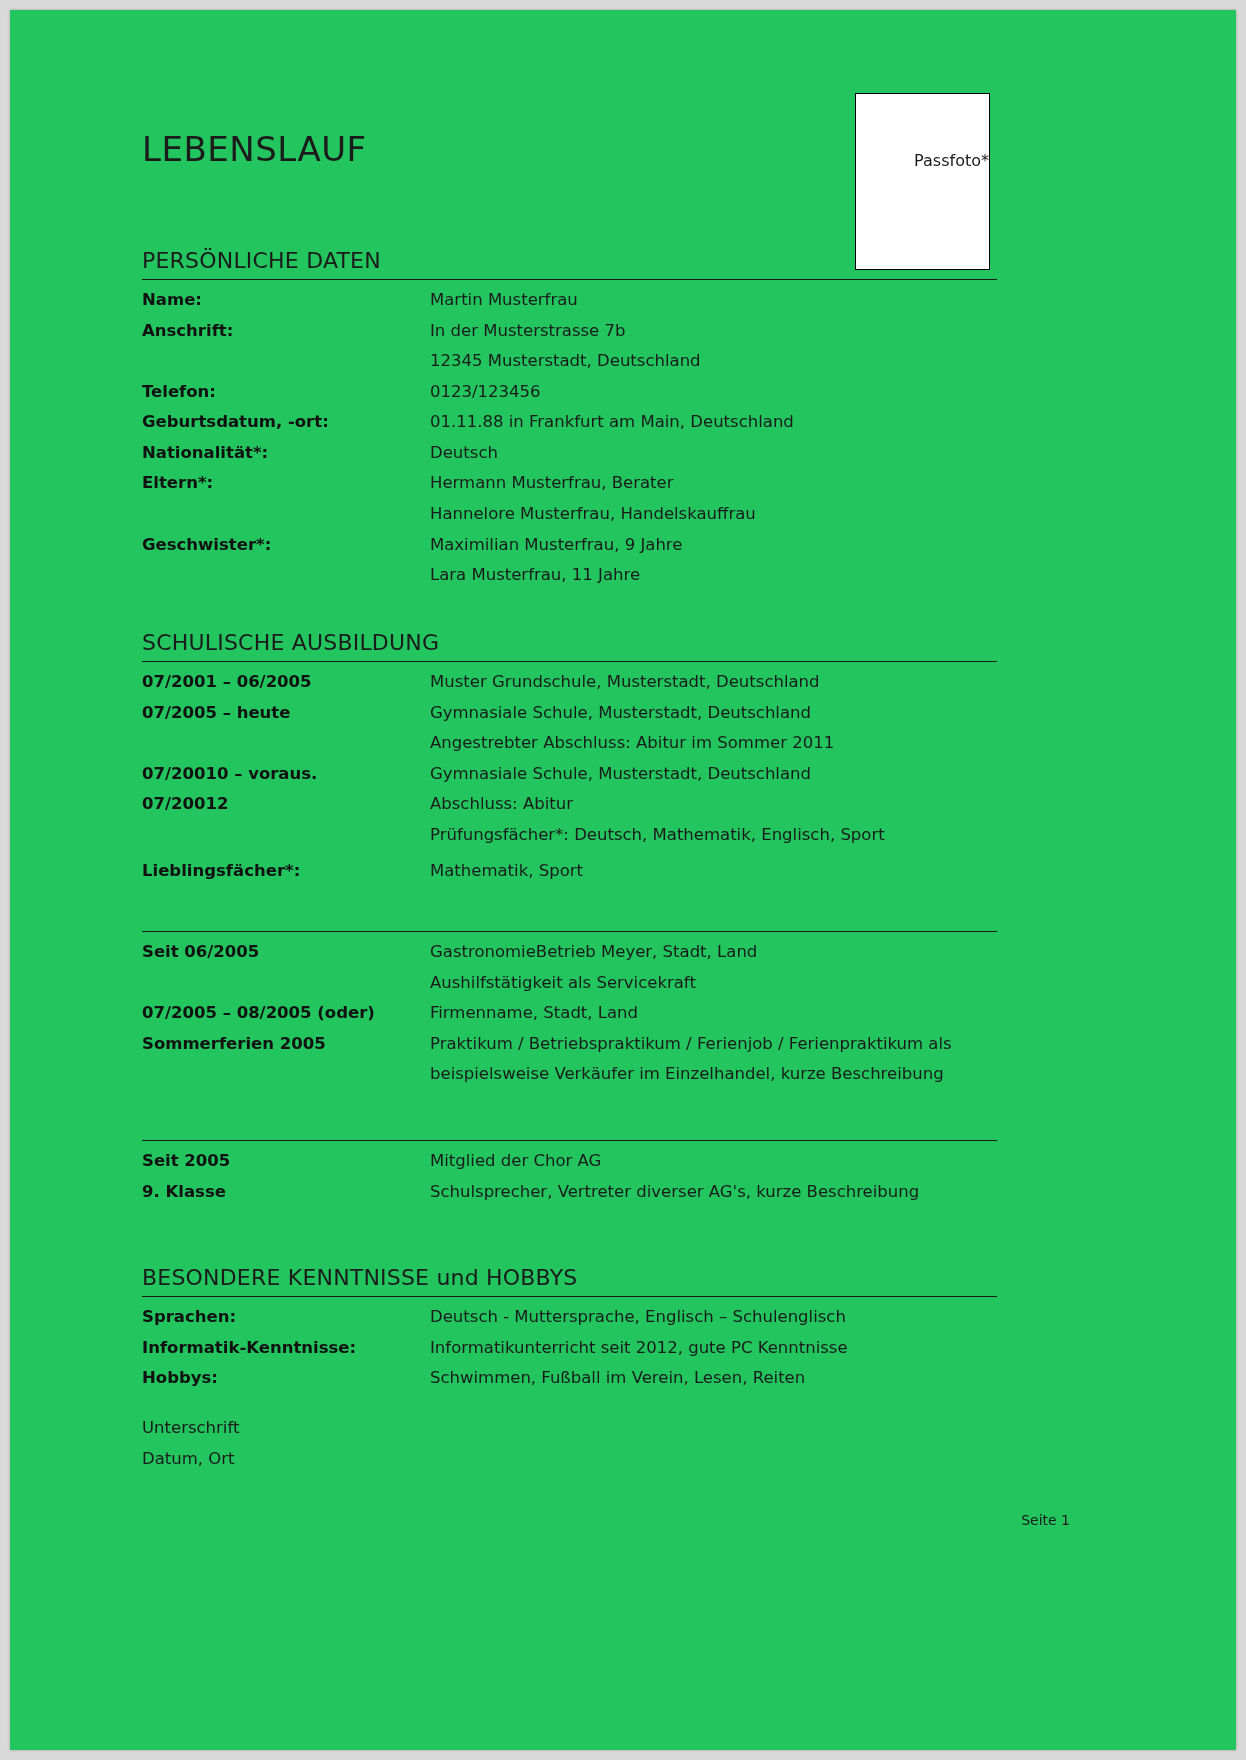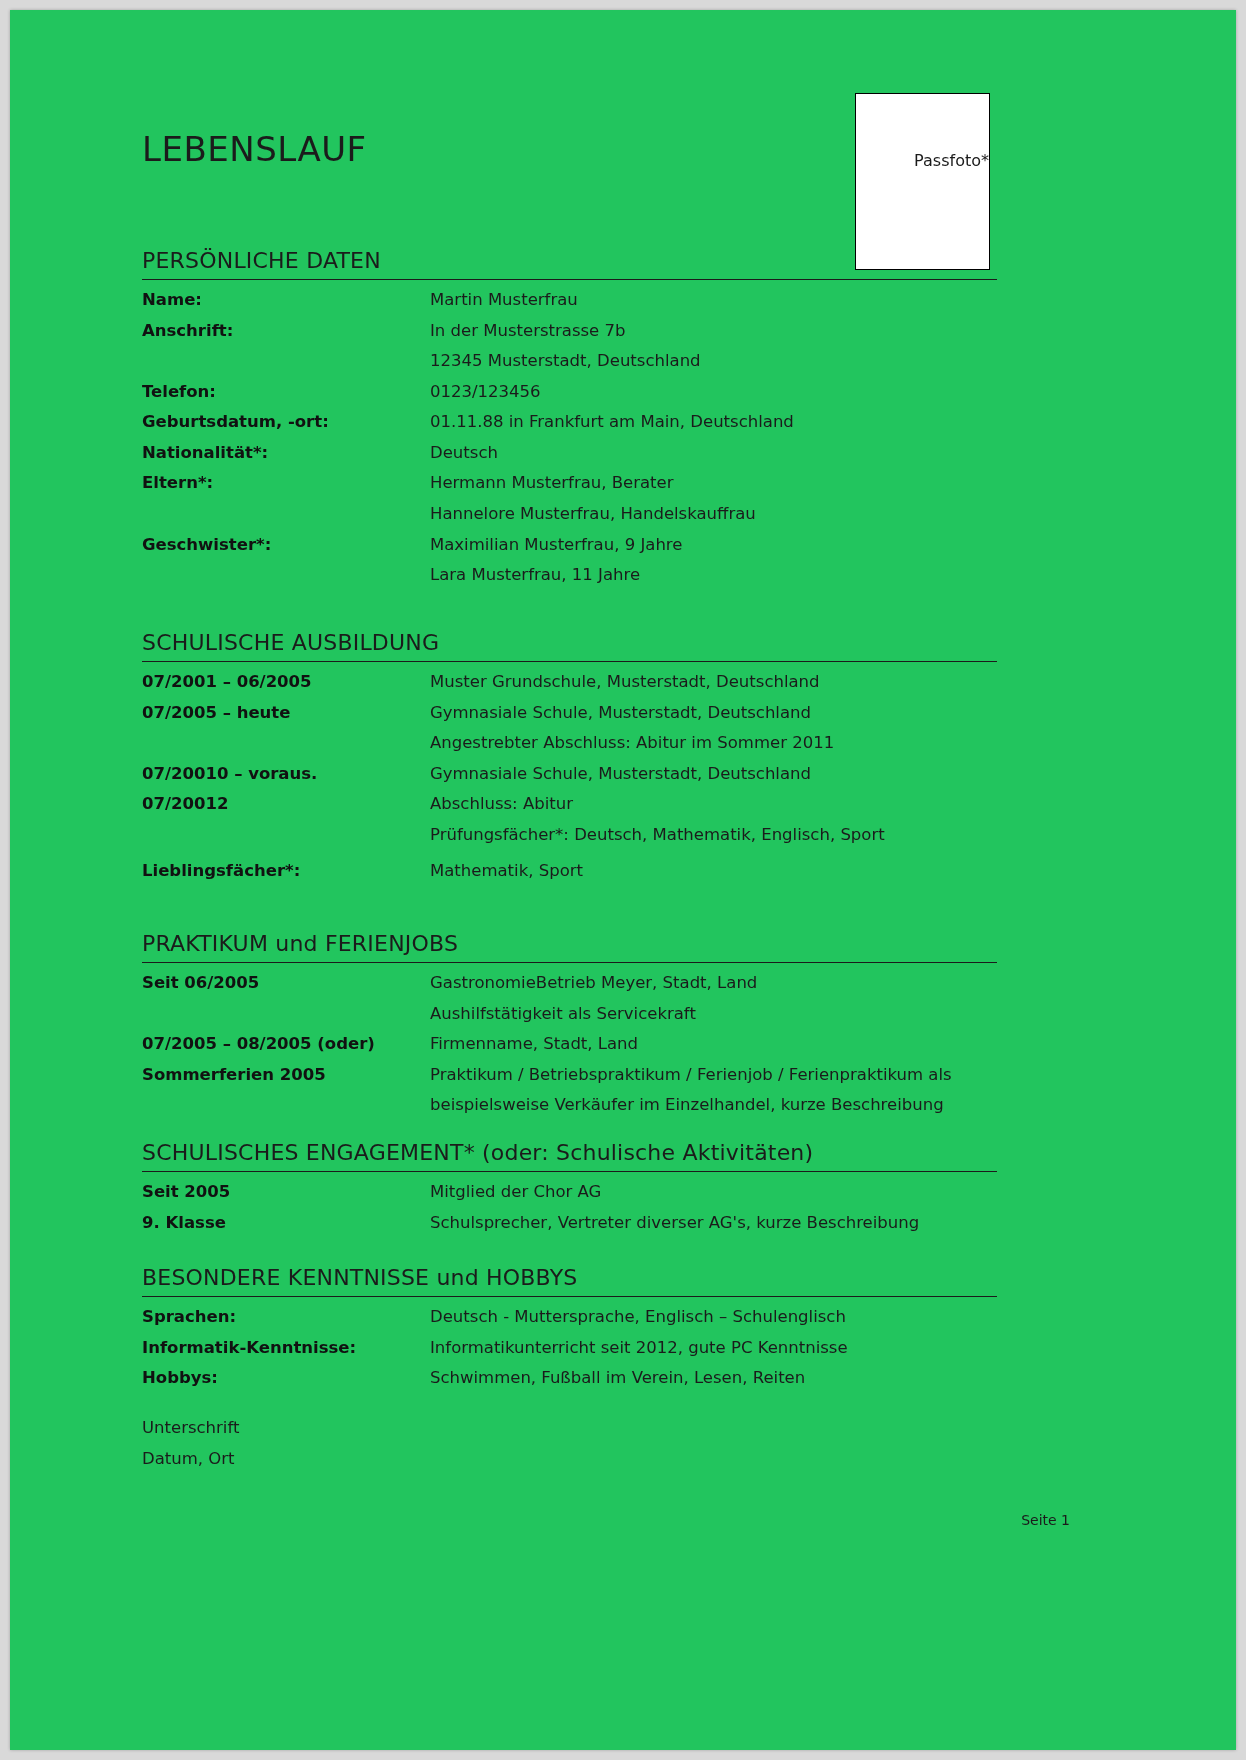--- a/index.html
+++ b/index.html
@@ -193,41 +193,39 @@
     </div>
     <div class="cont">Prüfungsfächer*: Deutsch, Mathematik, Englisch, Sport</div>
     <div class="gap-sm"></div>
     <div class="row">
       <div class="lab">Lieblingsfächer*:</div>
       <div class="val">Mathematik, Sport</div>
     </div>
   </div>
 
   <div class="section" style="top:921px;">
-    <div class="sec-head">PRAKTIKUM und FERIENJOBS</div>
     <div class="sec-rule"></div>
 
     <div class="row">
       <div class="lab">Seit  06/2005</div>
       <div class="val">GastronomieBetrieb Meyer, Stadt, Land</div>
     </div>
     <div class="cont">Aushilfstätigkeit als Servicekraft</div>
     <div class="row">
       <div class="lab">07/2005 – 08/2005 (oder)</div>
       <div class="val">Firmenname, Stadt, Land</div>
     </div>
     <div class="row">
       <div class="lab">Sommerferien 2005</div>
       <div class="val">Praktikum / Betriebspraktikum / Ferienjob / Ferienpraktikum als</div>
     </div>
     <div class="cont">beispielsweise Verkäufer im Einzelhandel, kurze Beschreibung</div>
   </div>
 
   <div class="section" style="top:1130px;">
-    <div class="sec-head">SCHULISCHES ENGAGEMENT* (oder: Schulische Aktivitäten)</div>
     <div class="sec-rule"></div>
 
     <div class="row">
       <div class="lab">Seit  2005</div>
       <div class="val">Mitglied der Chor AG</div>
     </div>
     <div class="row">
       <div class="lab">9. Klasse</div>
       <div class="val">Schulsprecher, Vertreter diverser AG's, kurze Beschreibung</div>
     </div>

